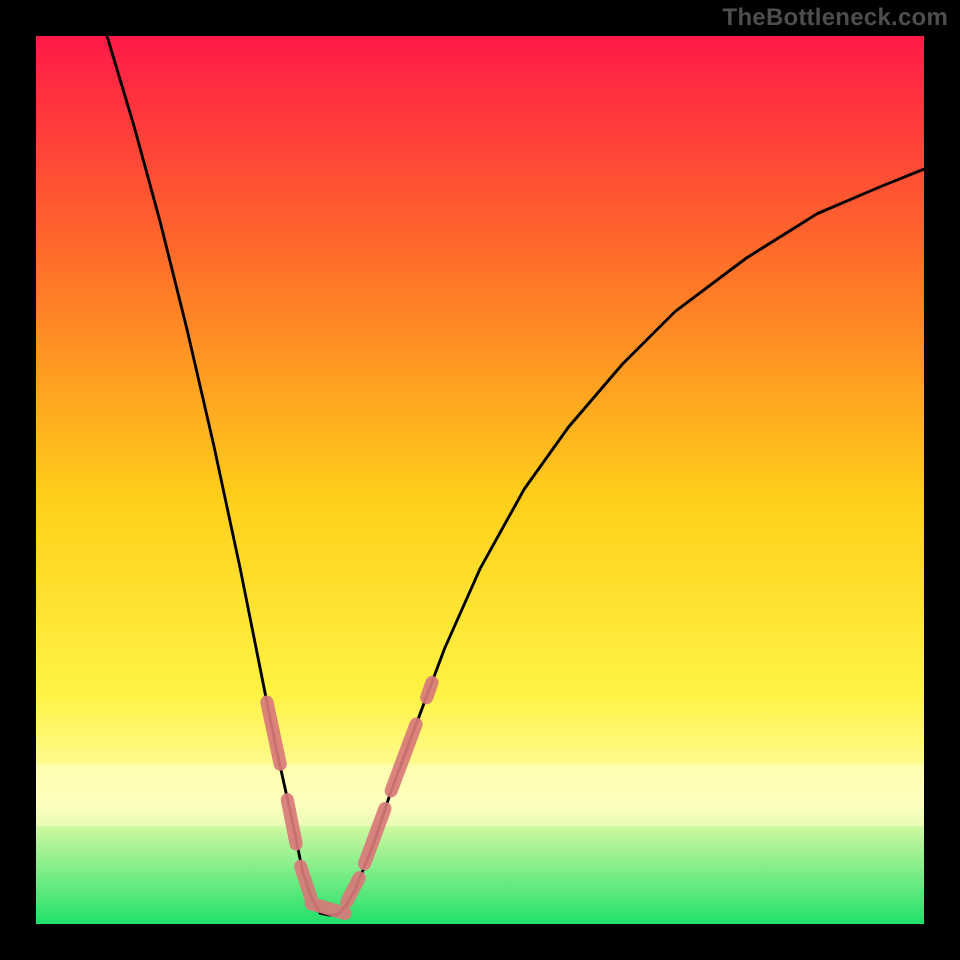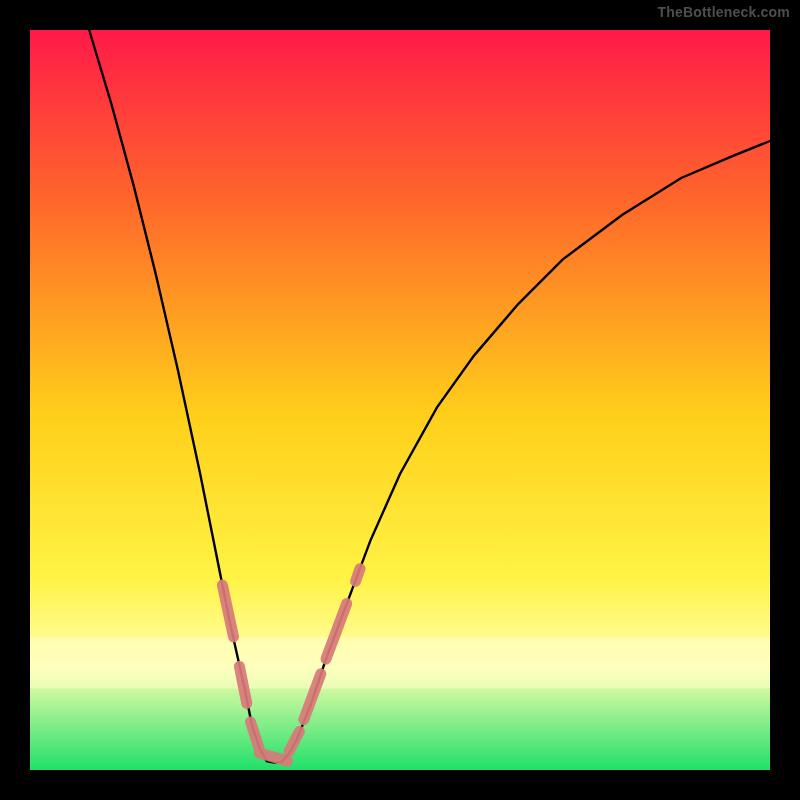--- a/index.html
+++ b/index.html
@@ -14,21 +14,21 @@
   .stage {
     position: relative;
     width: 800px;
     height: 800px;
     background: #000;
   }
   .watermark {
     position: absolute;
     top: 4px;
     right: 10px;
-    font-size: 14px;
+    font-size: 20px;
     font-weight: 600;
     color: #4e4e4e;
     letter-spacing: 0.2px;
     z-index: 20;
   }
   svg.plot {
     position: absolute;
     left: 0;
     top: 0;
   }

